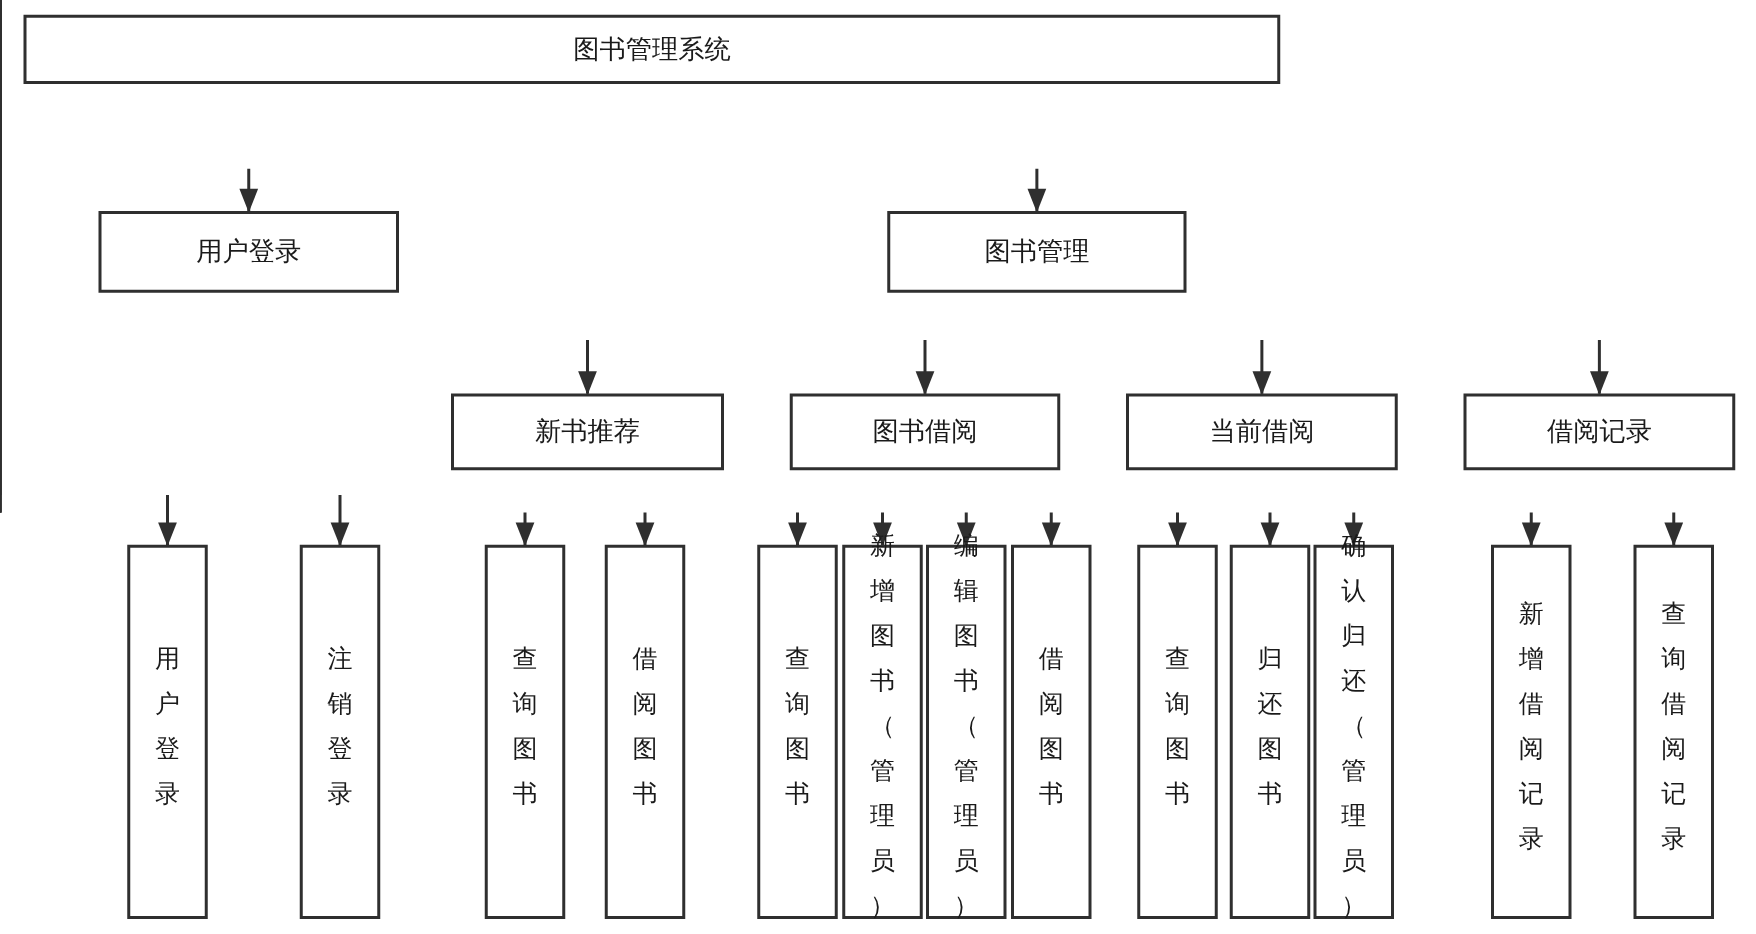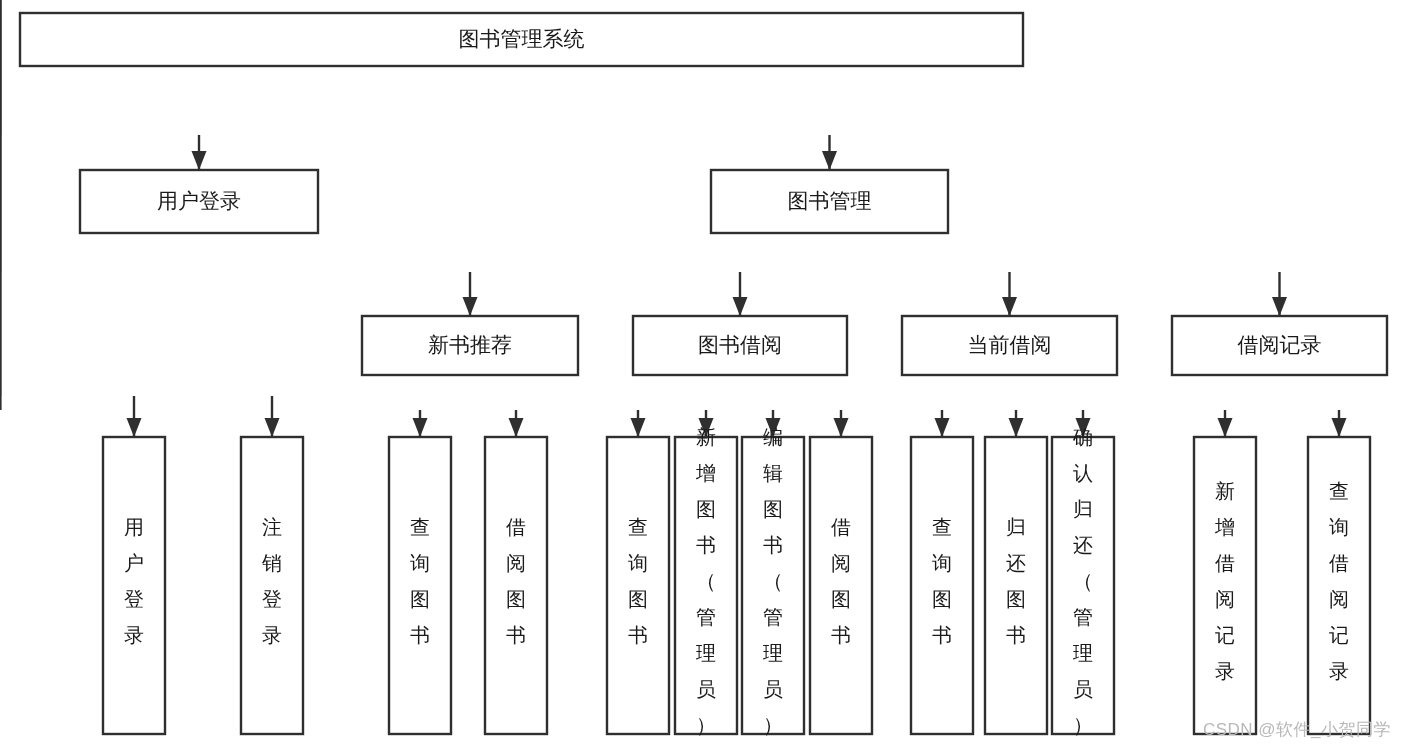--- a/index.html
+++ b/index.html
@@ -195,14 +195,13 @@
         <g>
           <rect x="1194" y="437" width="62" height="297" class="node-box"></rect>
           <text x="1225" y="497.5" class="node-label-vertical"><tspan x="1225" dy="0">新</tspan><tspan x="1225" dy="36">增</tspan><tspan x="1225" dy="36">借</tspan><tspan x="1225" dy="36">阅</tspan><tspan x="1225" dy="36">记</tspan><tspan x="1225" dy="36">录</tspan></text>
         </g>
         <g>
           <rect x="1308" y="437" width="62" height="297" class="node-box"></rect>
           <text x="1339" y="497.5" class="node-label-vertical"><tspan x="1339" dy="0">查</tspan><tspan x="1339" dy="36">询</tspan><tspan x="1339" dy="36">借</tspan><tspan x="1339" dy="36">阅</tspan><tspan x="1339" dy="36">记</tspan><tspan x="1339" dy="36">录</tspan></text>
         </g>
       </g>
   </svg>
-  <div class="watermark">CSDN @软件_小贺同学</div>
 </div>
 
 </body></html>

